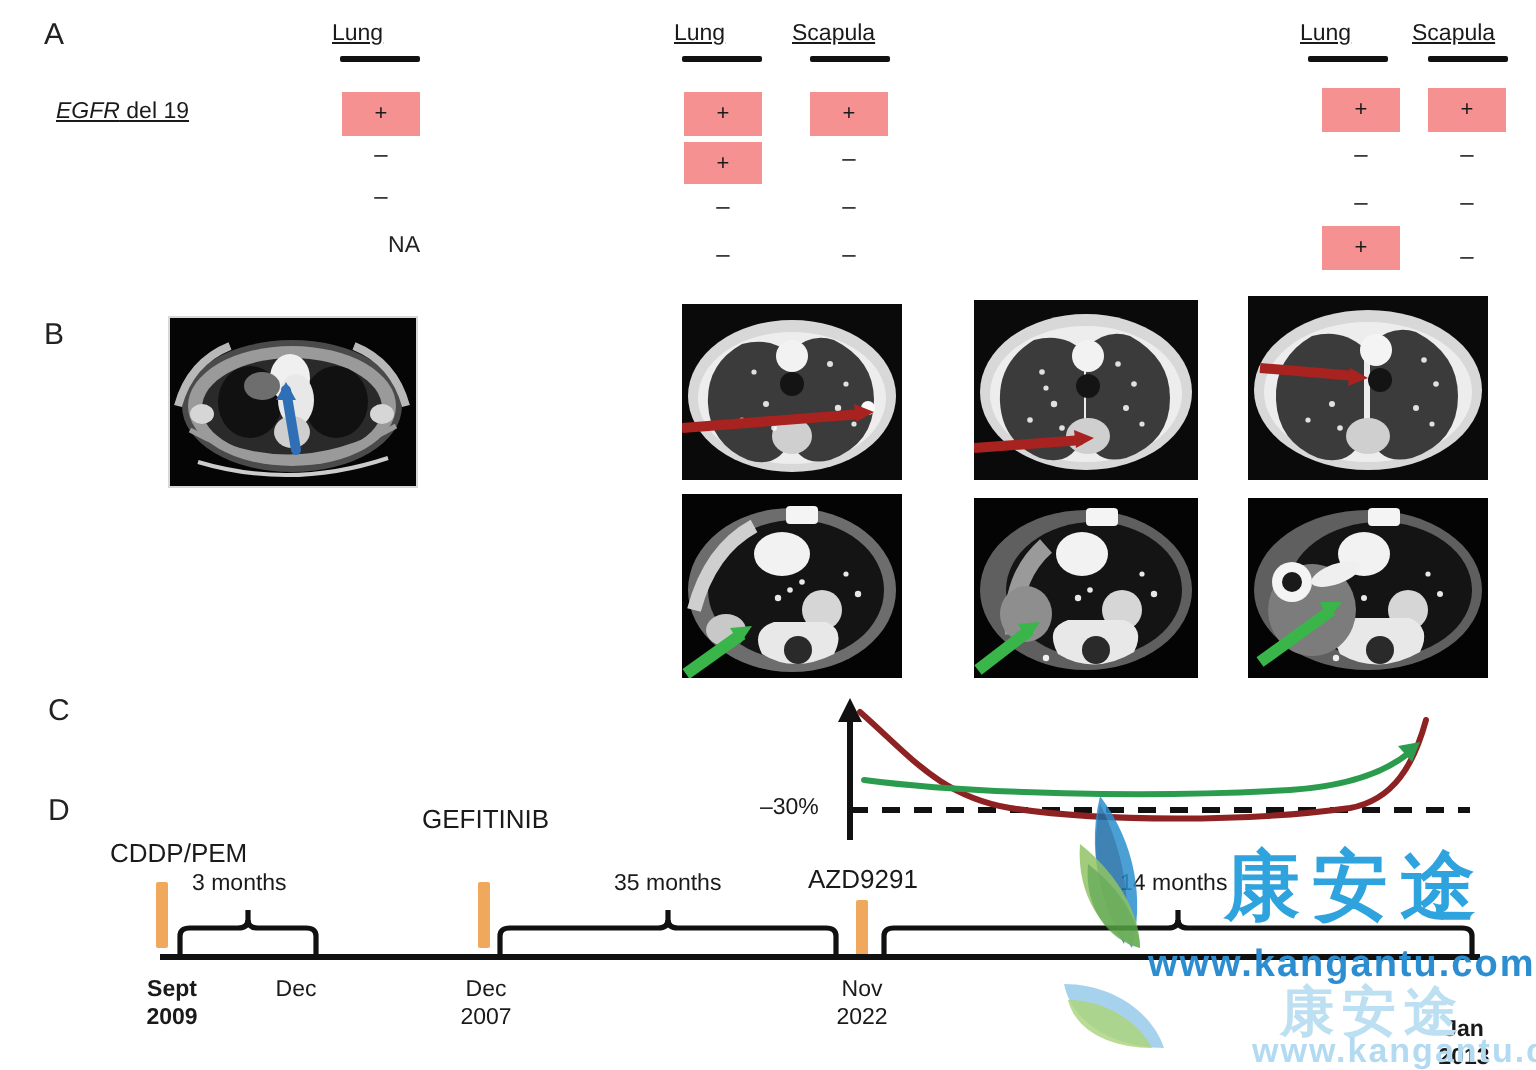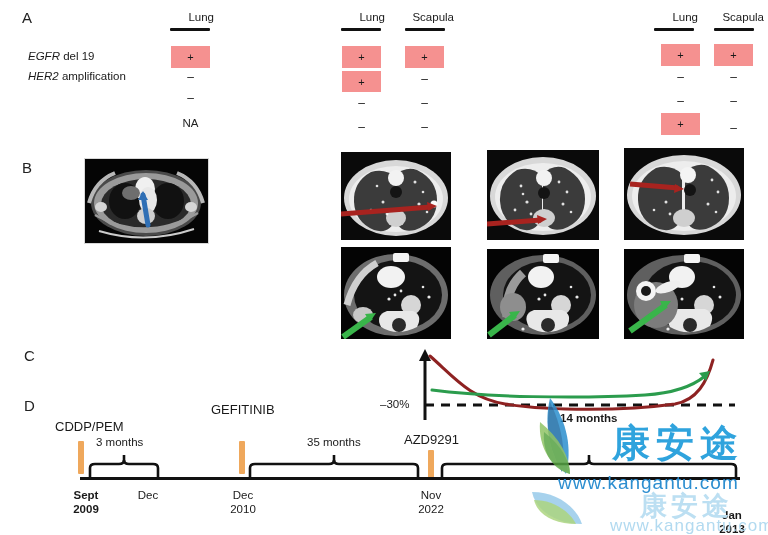--- a/index.html
+++ b/index.html
@@ -5,60 +5,57 @@
   html,body{margin:0;padding:0;background:#ffffff;}
   body{
     width:768px;height:535px;position:relative;overflow:hidden;
     font-family:"Liberation Sans","DejaVu Sans",sans-serif;
     color:#1a1a1a;
   }
   .abs{position:absolute;}
   .panel-letter{font-size:15px;color:#222;line-height:1;}
 
   
-  .colhead{font-size:11.5px;text-align:right;white-space:nowrap;}
+  .colhead{font-size:11.5px;text-align:left;white-space:nowrap;text-decoration:underline;}
   .colrule{height:2.5px;background:#111;border-radius:1px;}
-  .rowlabel{font-size:11.5px;white-space:nowrap;line-height:14px;}
+  .rowlabel{font-size:11.5px;white-space:nowrap;line-height:14px;text-decoration:underline;}
   .rowlabel i{font-style:italic;}
   .pos-box{
     background:#f59190;display:flex;align-items:center;justify-content:center;
     font-size:11px;color:#1a1a1a;
   }
   .neg{font-size:12px;text-align:center;color:#222;}
-  .na{font-size:11.5px;text-align:center;color:#222;}
+  .na{font-size:11.5px;text-align:right;color:#222;}
 
   
   .ct{position:absolute;overflow:hidden;background:#000;}
   .ct svg{display:block;}
   .axlabel{position:absolute;font-size:11.5px;white-space:nowrap;}
 
   
   .tl-axis{position:absolute;background:#111;height:3px;}
   .drug-mark{position:absolute;background:#efa85c;border-radius:1px;}
   .drug-name{position:absolute;font-size:13px;white-space:nowrap;}
   .date-lab{position:absolute;font-size:11.5px;text-align:center;white-space:nowrap;line-height:14px;}
   .dur-lab{position:absolute;font-size:11.5px;white-space:nowrap;}
   .brk{position:absolute;}
 
   
   .wm{position:absolute;pointer-events:none;}
   .wm-cn{font-family:"DejaVu Sans",sans-serif;font-weight:bold;}
-  .wm-url{font-family:"Liberation Sans",sans-serif;font-weight:normal;}
+  .wm-url{font-family:"Liberation Sans",sans-serif;font-weight:bold;margin-left:16px;}
 </style>
 </head>
 <body>
 
 <div class="abs panel-letter" style="left:22px;top:10px;">A</div>
 
 <div class="abs" style="left:28px;top:49px;">
   <div class="rowlabel" style="margin-bottom:6px;">
     <i>EGFR</i><span> del 19</span>
-  </div>
-  <div class="rowlabel">
-    <i>HER2</i><span> amplification</span>
   </div>
 </div>
 
 <div class="abs colhead" style="left:166px;top:11px;width:48px;">Lung</div>
 <div class="abs colrule" style="left:170px;top:28px;width:40px;"></div>
 <div class="abs pos-box" style="left:171px;top:46px;width:39px;height:22px;">+</div>
 <div class="abs neg" style="left:171px;top:70px;width:39px;">–</div>
 <div class="abs neg" style="left:171px;top:91px;width:39px;">–</div>
 <div class="abs na" style="left:171px;top:117px;width:39px;">NA</div>
 
@@ -326,32 +323,32 @@
   </svg>
 </div>
 <div class="dur-lab" style="left:307px;top:436px;">35 months</div>
 
 <div class="brk" style="left:440px;top:455px;width:298px;height:24px;">
   <svg width="298" height="24" viewBox="0 0 298 24">
     <path d="M2 23 L2 13 Q2 9 7 9 L144 9 Q149 9 149 5 Q149 9 154 9 L291 9 Q296 9 296 13 L296 23" stroke="#111" stroke-width="2.6" fill="none"></path>
     <line x1="149" y1="0" x2="149" y2="7" stroke="#111" stroke-width="2.6"></line>
   </svg>
 </div>
-<div class="dur-lab" style="left:560px;top:412px;font-weight:bold;">14 months</div>
+<div class="dur-lab" style="left:560px;top:436px;">14 months</div>
 
 <div class="date-lab" style="left:58px;top:488px;width:56px;font-weight:bold;">
   <div>Sept</div>
   <div>2009</div>
 </div>
 <div class="date-lab" style="left:124px;top:488px;width:48px;">
   <div>Dec</div>
 </div>
 <div class="date-lab" style="left:218px;top:488px;width:50px;">
   <div>Dec</div>
-  <div>2010</div>
+  <div>2007</div>
 </div>
 <div class="date-lab" style="left:406px;top:488px;width:50px;">
   <div>Nov</div>
   <div>2022</div>
 </div>
 <div class="date-lab" style="left:708px;top:508px;width:48px;font-weight:bold;">
   <div>Jan</div>
   <div>2013</div>
 </div>
 

